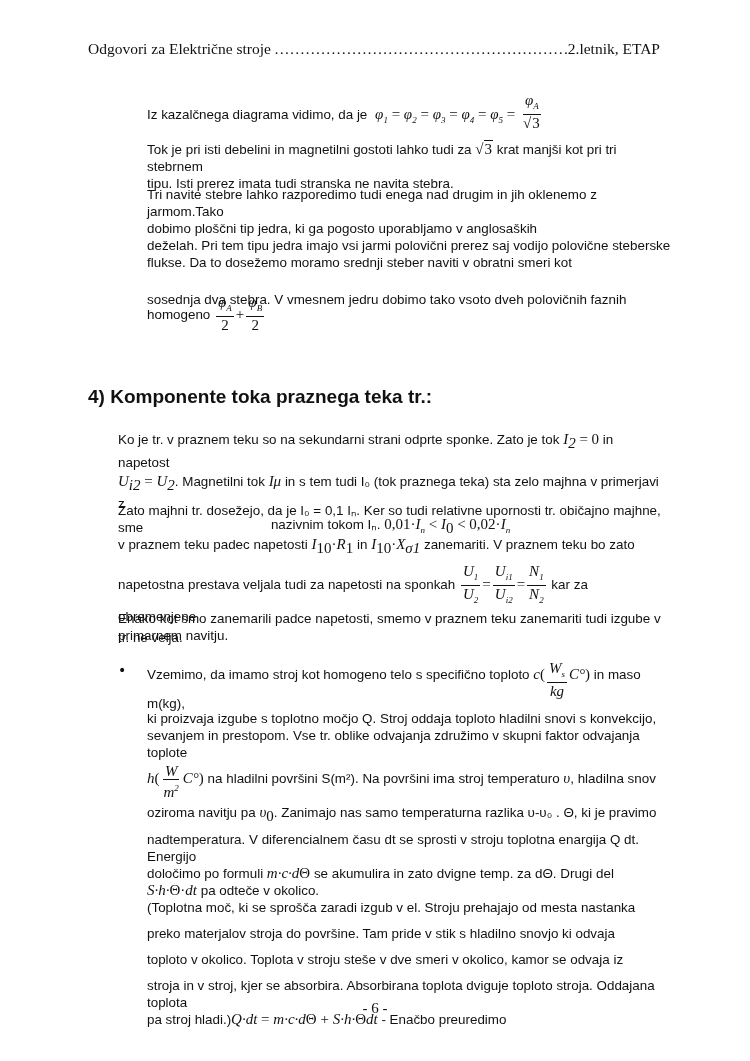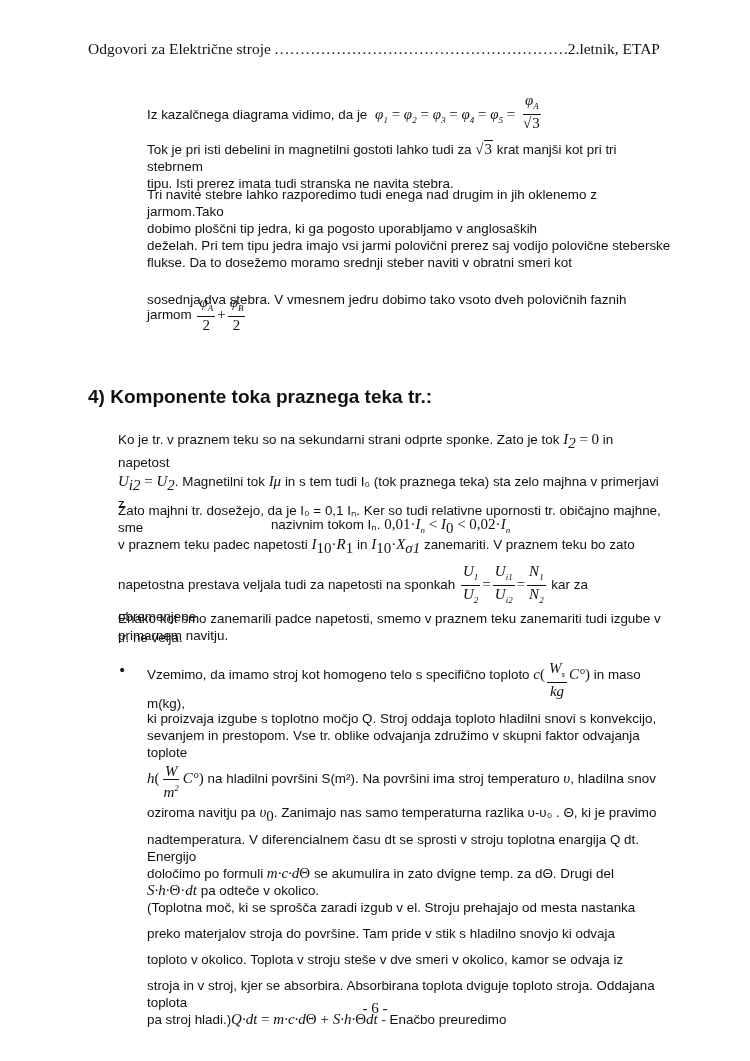--- a/index.html
+++ b/index.html
@@ -51,21 +51,21 @@
 
   <div class="blk" style="left:147px; top:186px; width:530px;">
     <div>Tri navite stebre lahko razporedimo tudi enega nad drugim in jih oklenemo z jarmom.Tako</div>
     <div>dobimo ploščni tip jedra, ki ga pogosto uporabljamo v anglosaških</div>
     <div>deželah. Pri tem tipu jedra imajo vsi jarmi polovični prerez saj vodijo polovične steberske</div>
     <div>flukse. Da to dosežemo moramo srednji steber naviti v obratni smeri kot</div>
     <div style="margin-top:20px;">sosednja dva stebra. V vmesnem jedru dobimo tako vsoto dveh polovičnih faznih</div>
   </div>
 
   <div class="blk" style="left:147px; top:296px;">
-    <span>jarmom</span>
+    <span>homogeno</span>
     <span>
       <span class="frac" style="position:relative; top:-2px;">
           <span class="num m">φ<sub>A</sub></span>
           <span class="den mn">2</span>
         </span><span class="mn">+</span><span class="frac" style="position:relative; top:-2px;">
           <span class="num m">φ<sub>B</sub></span>
           <span class="den mn">2</span>
         </span>
     </span>
   </div>

